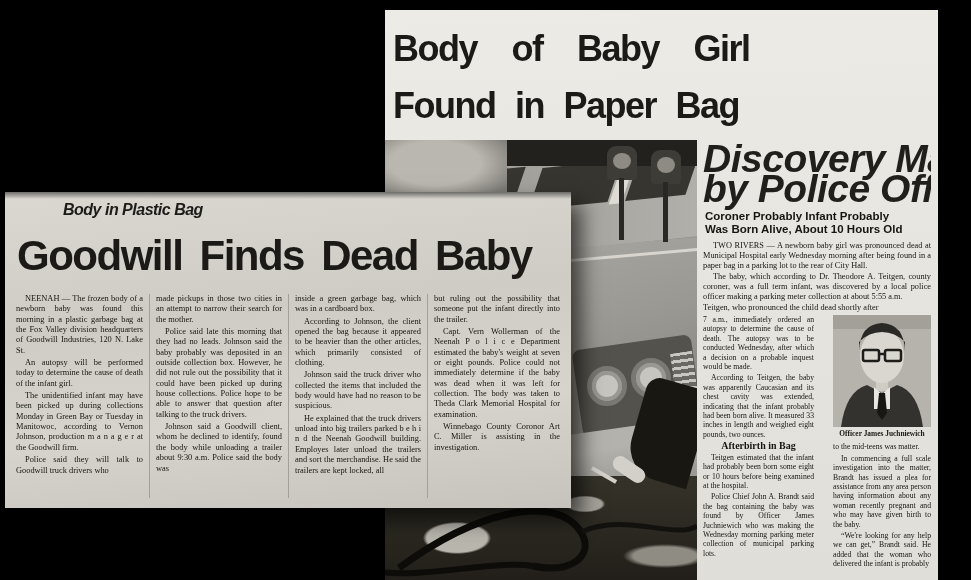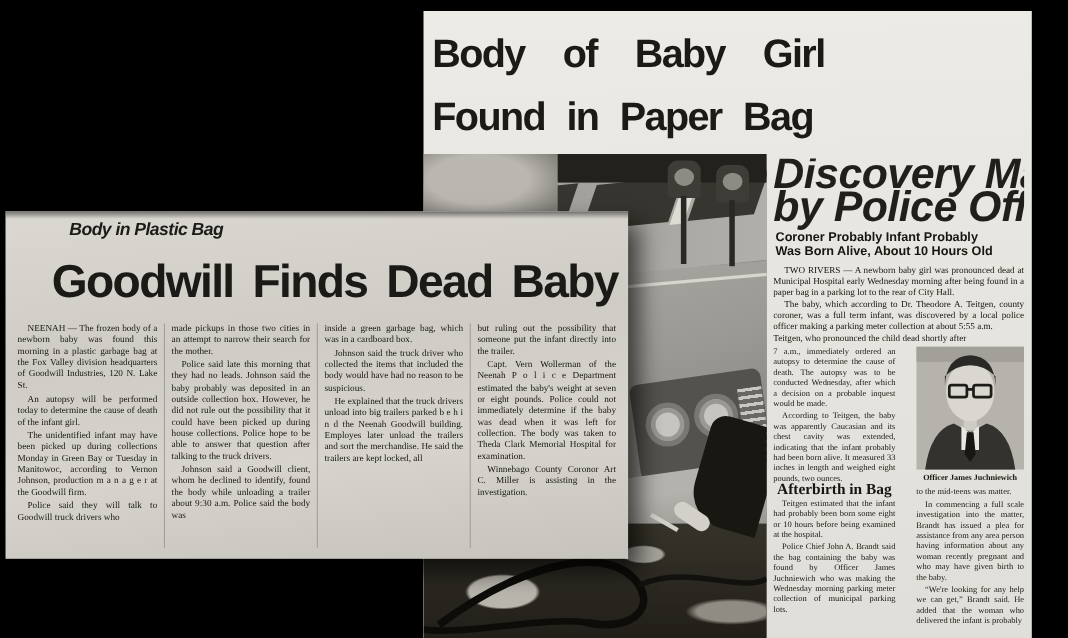--- a/index.html
+++ b/index.html
@@ -59,33 +59,33 @@
           font-size:39px; line-height:30px; letter-spacing:-0.5px; color:#201f1b; white-space:nowrap; }
   .deck { font-family:"Liberation Sans",sans-serif; font-weight:700; font-size:11.5px; line-height:13px;
           margin:6px 0 5px 2px; white-space:nowrap; }
   .lead p { font-size:8.3px; line-height:10px; text-align:justify; text-indent:10px; margin-bottom:1px; }
   .wrap { display:flex; margin-top:2px; }
   .wl { width:126px; font-size:7.7px; line-height:9.4px; text-align:justify; }
   .wl p { margin-bottom:2px; text-indent:8px; }
   .wr { width:98px; margin-left:19px; font-size:7.7px; line-height:9.4px; text-align:justify; }
   .wr p { margin-bottom:2px; text-indent:8px; }
   .flush { text-indent:0 !important; }
-  .subhead2 { font-weight:700; text-align:center; text-indent:0 !important; margin:2px 0; font-size:14px; }
+  .subhead2 { font-weight:700; text-align:center; text-indent:0 !important; margin:2px 0; font-size:10px; }
   .portrait { width:98px; height:112px; display:block; }
   .caption { font-weight:700; font-size:7.4px; text-align:center; margin:2px 0 4px; white-space:nowrap; }
 
   
   .lclip { position:absolute; left:5px; top:192px; width:566px; height:316px; z-index:2;
            background:linear-gradient(174deg,#dbd8d2 0%,#cfccc6 38%,#d7d4cd 68%,#c6c3bd 100%);
            box-shadow:10px 12px 20px rgba(0,0,0,0.65); overflow:hidden; }
   .lclip::before { content:""; position:absolute; left:0; top:0; width:100%; height:7px;
                    background:linear-gradient(rgba(20,20,18,.55),rgba(20,20,18,0)); }
   .kicker { position:absolute; left:10px; top:9px; font-family:"Liberation Sans",sans-serif;
             font-style:italic; font-weight:700; font-size:16px; letter-spacing:-0.5px; color:#1c1b17; white-space:nowrap;margin-left:48px; }
-  .lhead { position:absolute; left:42px; top:40px; font-family:"Liberation Sans",sans-serif; font-weight:700;
+  .lhead { position:absolute; left:12px; top:40px; font-family:"Liberation Sans",sans-serif; font-weight:700;
            font-size:42px; letter-spacing:-1.5px; word-spacing:7px; color:#1b1a16; white-space:nowrap; }
   .lcols { position:absolute; left:5px; top:102px; width:556px; height:204px; display:flex; }
   .lcol { width:139px; padding:0 6px; font-size:8.4px; line-height:10.35px; text-align:justify; overflow:hidden; }
   .lcol + .lcol { border-left:1px solid #a3a099; }
   .lcol p { margin-bottom:2px; text-indent:9px; }
 </style>
 </head>
 <body>
 
 <div class="rclip">
@@ -182,20 +182,21 @@
       <p>The unidentified infant may have been picked up during collections Monday in Green Bay or Tuesday in Manitowoc, according to Vernon Johnson, production m a n a g e r at the Goodwill firm.</p>
       <p>Police said they will talk to Goodwill truck drivers who</p>
     </div>
     <div class="lcol">
       <p class="flush">made pickups in those two cities in an attempt to narrow their search for the mother.</p>
       <p>Police said late this morning that they had no leads. Johnson said the baby probably was deposited in an outside collection box. However, he did not rule out the possibility that it could have been picked up during house collections. Police hope to be able to answer that question after talking to the truck drivers.</p>
       <p>Johnson said a Goodwill client, whom he declined to identify, found the body while unloading a trailer about 9:30 a.m. Police said the body was</p>
     </div>
     <div class="lcol">
       <p class="flush">inside a green garbage bag, which was in a cardboard box.</p>
+      <p>According to Johnson, the client opened the bag because it appeared to be heavier than the other articles, which primarily consisted of clothing.</p>
       <p>Johnson said the truck driver who collected the items that included the body would have had no reason to be suspicious.</p>
       <p>He explained that the truck drivers unload into big trailers parked b e h i n d the Neenah Goodwill building. Employes later unload the trailers and sort the merchandise. He said the trailers are kept locked, all</p>
     </div>
     <div class="lcol">
       <p class="flush">but ruling out the possibility that someone put the infant directly into the trailer.</p>
       <p>Capt. Vern Wollerman of the Neenah P o l i c e Department estimated the baby's weight at seven or eight pounds. Police could not immediately determine if the baby was dead when it was left for collection. The body was taken to Theda Clark Memorial Hospital for examination.</p>
       <p>Winnebago County Coronor Art C. Miller is assisting in the investigation.</p>
     </div>
   </div>
 </div>

